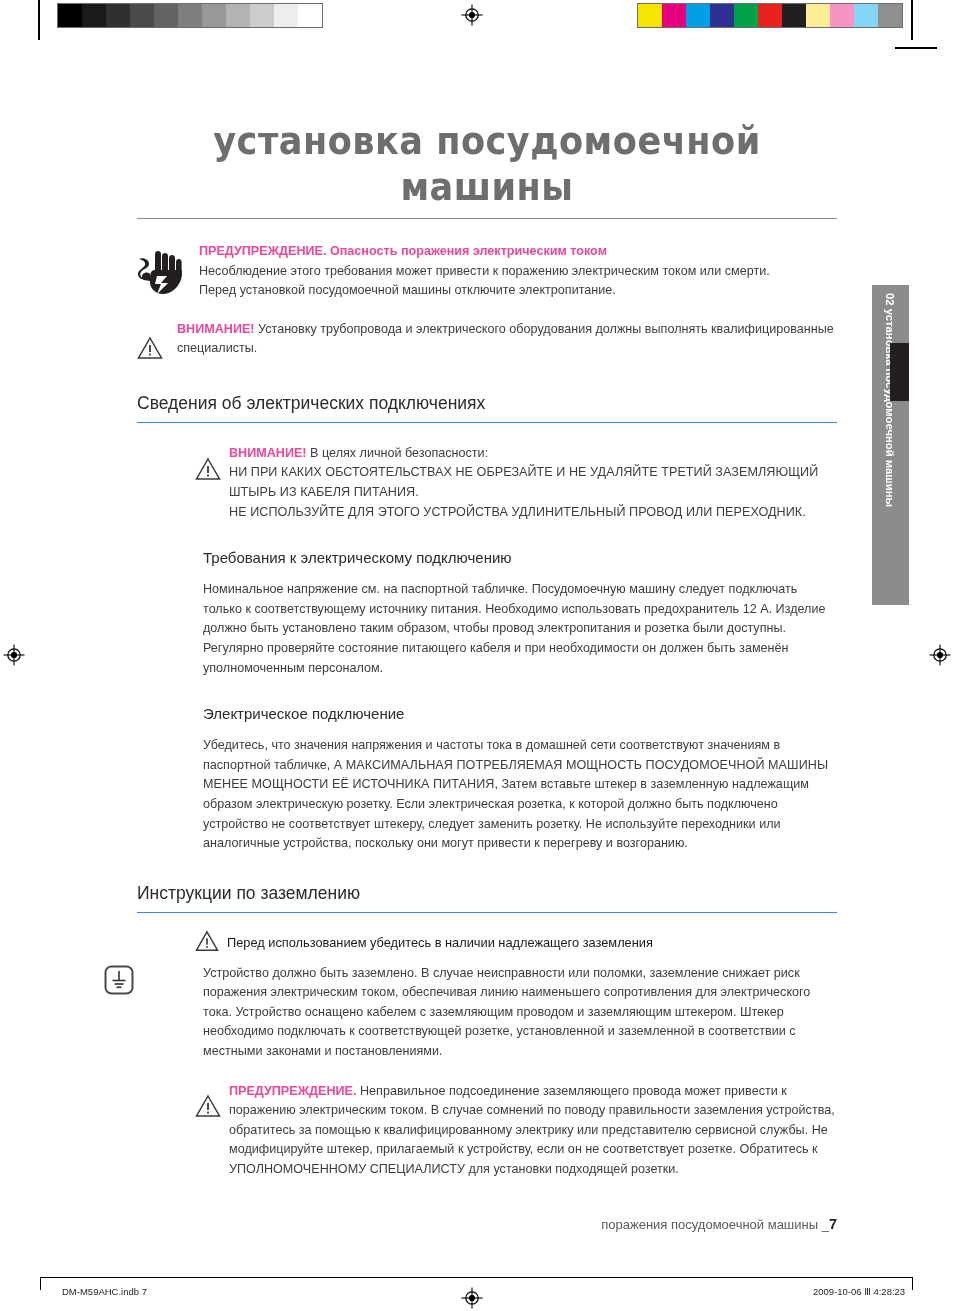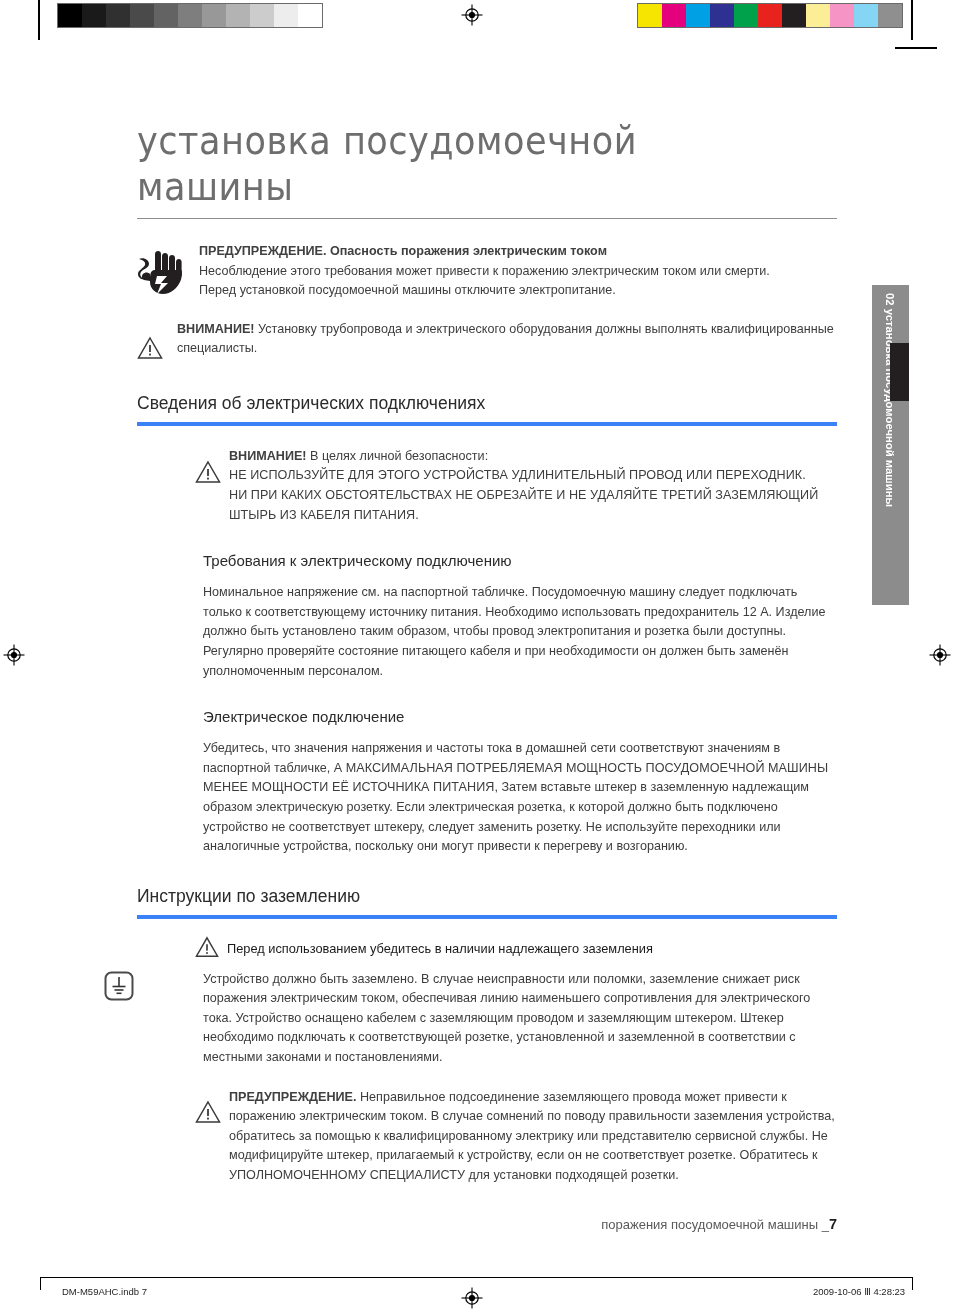--- a/index.html
+++ b/index.html
@@ -25,53 +25,54 @@
   .reg svg { display:block; }
   .reg-top { left: 461px; top: 4px; }
   .reg-left { left: 3px; top: 644px; }
   .reg-right { left: 929px; top: 644px; }
   .reg-bottom { left: 461px; top: 1287px; }
   .crop-tr { position:absolute; left:895px; top:47px; width:42px; height:2px; background:#000; }
 
   
   .title {
     position: absolute; left: 137px; top: 118px; width: 700px;
-    font-size: 39px; line-height: 46px; font-weight: 400;
+    font-size: 39px; line-height: 46px; font-weight: 700;
     color: #6e6e6e; letter-spacing: 0.5px;
     font-family: "DejaVu Sans", sans-serif;
     font-stretch: condensed;
+    text-align: center;
   }
   .title-rule { position: absolute; left: 137px; top: 218px; width: 700px;
                 height: 1px; background: #8e8e8e; }
 
   
   .content { position: absolute; left: 137px; top: 240px; width: 700px; }
 
   .warn-block { position: relative; display: flex; align-items: flex-start; }
   .warn-icon { flex: 0 0 auto; }
   .warn-text { flex: 1 1 auto; }
 
   p, .ln { font-size: 12.6px; line-height: 19.6px; color: #3d3d3d; }
-  .b { font-weight: bold; color: #404040; }
+  .b { font-weight: bold; color: #ec4899; }
 
   
   .blk-shock { margin-left: 0px; }
   .blk-shock .warn-icon { width: 62px; padding-top: 10px; }
   .blk-shock .warn-text { padding-top: 2px; }
 
   
   .blk-attn { margin-top: 19px; margin-left: 0px; }
   .blk-attn .warn-icon { width: 40px; padding-top: 16px; }
   .blk-attn .warn-text { padding-top: 0px; padding-left: 0px; }
 
   
   .sec-h {
     margin-top: 27px;
     font-size: 17.5px; line-height: 24px; font-weight: normal; color: #2b2b2b;
-    padding-bottom: 7px; border-bottom: 4px solid #3b82f6;
+    padding-bottom: 7px; border-bottom: 1px solid #3b82f6;
   }
 
   .sub-h {
     margin-top: 25px;
     font-size: 15px; line-height: 21px; font-weight: normal; color: #2b2b2b;
   }
 
   .indent { margin-left: 66px; width: 634px; }
   .indent-sm { margin-left: 66px; width: 634px; }
 
@@ -241,22 +242,22 @@
     <div class="blk-caution">
       <div class="warn-icon">
         <svg width="26" height="24" viewBox="0 0 26 24">
           <path d="M13 2 L24.5 22 L1.5 22 Z" fill="none" stroke="#3a3a3a" stroke-width="1.5"></path>
           <rect x="12.1" y="9" width="1.8" height="7" fill="#3a3a3a"></rect>
           <rect x="12.1" y="17.6" width="1.8" height="1.9" fill="#3a3a3a"></rect>
         </svg>
       </div>
       <div class="warn-text">
         <p><span class="b">ВНИМАНИЕ!</span><span> В целях личной безопасности:</span></p>
+        <p class="caps">НИ ПРИ КАКИХ ОБСТОЯТЕЛЬСТВАХ НЕ ОБРЕЗАЙТЕ И НЕ УДАЛЯЙТЕ ТРЕТИЙ ЗАЗЕМЛЯЮЩИЙ ШТЫРЬ ИЗ КАБЕЛЯ ПИТАНИЯ.</p>
         <p class="caps">НЕ ИСПОЛЬЗУЙТЕ ДЛЯ ЭТОГО УСТРОЙСТВА УДЛИНИТЕЛЬНЫЙ ПРОВОД ИЛИ ПЕРЕХОДНИК.</p>
-        <p class="caps">НИ ПРИ КАКИХ ОБСТОЯТЕЛЬСТВАХ НЕ ОБРЕЗАЙТЕ И НЕ УДАЛЯЙТЕ ТРЕТИЙ ЗАЗЕМЛЯЮЩИЙ ШТЫРЬ ИЗ КАБЕЛЯ ПИТАНИЯ.</p>
       </div>
     </div>
 
     <div class="sub-h indent-sm">Требования к электрическому подключению</div>
     <p class="indent para">Номинальное напряжение см. на паспортной табличке. Посудомоечную машину следует подключать только к соответствующему источнику питания. Необходимо использовать предохранитель 12 A. Изделие должно быть установлено таким образом, чтобы провод электропитания и розетка были доступны. Регулярно проверяйте состояние питающего кабеля и при необходимости он должен быть заменён уполномоченным персоналом.</p>
 
     <div class="sub-h indent-sm">Электрическое подключение</div>
     <p class="indent para"><span>Убедитесь, что значения напряжения и частоты тока в домашней сети соответствуют значениям в паспортной табличке, </span><span class="caps">А МАКСИМАЛЬНАЯ ПОТРЕБЛЯЕМАЯ МОЩНОСТЬ ПОСУДОМОЕЧНОЙ МАШИНЫ МЕНЕЕ МОЩНОСТИ  ЕЁ ИСТОЧНИКА ПИТАНИЯ</span><span>, Затем вставьте штекер в заземленную надлежащим образом электрическую розетку. Если электрическая розетка, к которой должно быть подключено устройство не соответствует штекеру, следует заменить розетку. Не используйте переходники или аналогичные устройства, поскольку они могут привести к перегреву и возгоранию.</span></p>
 
     <div class="sec-h">Инструкции по заземлению</div>

